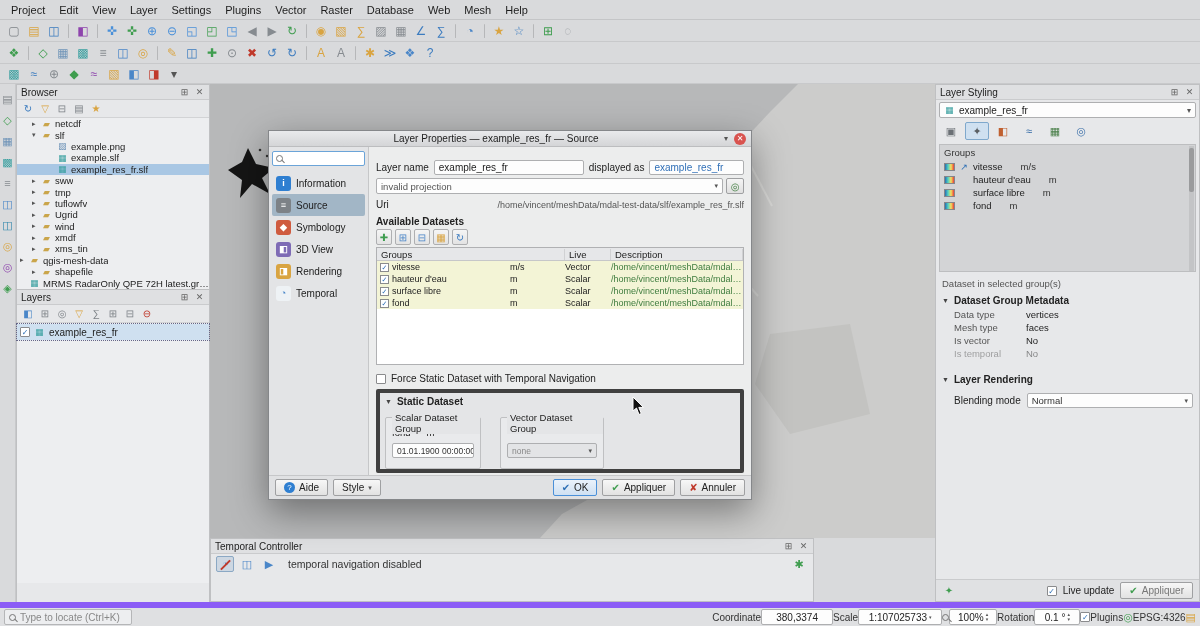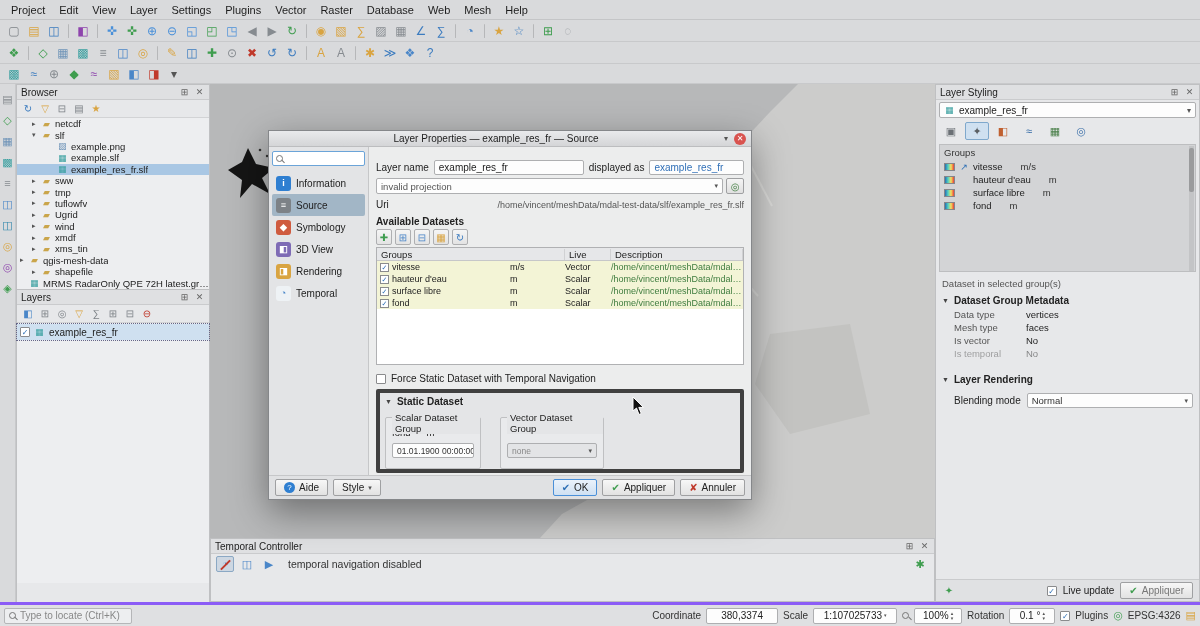--- a/index.html
+++ b/index.html
@@ -40,21 +40,21 @@
   #layers-panel{left:16px;top:289px;width:194px;height:399px}
   .layers-list{background:#edeef0;height:260px;padding-top:1px;font-size:10px}
   .layer-row{height:16px;display:flex;align-items:center;gap:4px;padding:0 3px}
   .layer-row[data-sel="true"]{background:#cfe0f0;outline:1px dotted #668}
   .cbx{width:10px;height:10px;background:#fff;border:1px solid #8a8b8d;border-radius:1px;font-size:8px;line-height:9px;text-align:center;color:#2d6fb5;flex:none}
 
   
   #map-canvas{position:absolute;left:210px;top:84px;width:725px;height:454px;background:#b7b8b9}
 
   
-  #temporal-panel{left:210px;top:538px;width:725px;height:64px}
+  #temporal-panel{left:210px;top:538px;width:604px;height:64px}
   .tc-row{display:flex;align-items:center;gap:4px;padding:2px 5px}
   .tbtn2{position:relative;width:18px;height:16px;border:1px solid transparent;border-radius:2px;display:flex;align-items:center;justify-content:center;font-size:11px}
   .tbtn2[data-sel="true"]{background:#cdd7e2;border-color:#8ba8c4}
   .tbtn2[data-slash="true"]::after{content:"";position:absolute;left:2px;top:7px;width:13px;height:2px;background:#c0392b;transform:rotate(-45deg)}
   .tc-status{font-size:10.5px;color:#333;margin-left:6px}
 
   
   #styling-panel{left:935px;top:84px;width:265px;height:518px}
   .ls-combo{margin:2px 3px;height:16px;background:#fdfdfd;border:1px solid #aeafb1;border-radius:2px;display:flex;align-items:center;gap:4px;padding:0 4px;font-size:10px}
   .ls-combo .arr{margin-left:auto;font-size:8px;color:#555}
@@ -76,21 +76,21 @@
   .mrow[data-dim="true"]{opacity:.5}
   .mkey{width:72px;color:#555}
   .mval{color:#222}
   .blend-row{display:flex;align-items:center;gap:6px;padding:6px 6px 0 18px;font-size:10px}
   .combo{height:15px;background:#fdfdfd;border:1px solid #aeafb1;border-radius:2px;display:flex;align-items:center;padding:0 4px;gap:4px;font-size:9.5px;color:#333}
   .combo .arr{margin-left:auto;font-size:7px;color:#555}
   .ls-bottom{position:absolute;left:0;bottom:0;width:100%;height:22px;border-top:1px solid #cacbcd;display:flex;align-items:center;gap:6px;padding:0 6px;background:#e0e1e3;font-size:10px}
   .btn{height:17px;background:linear-gradient(#f7f7f7,#e2e2e2);border:1px solid #9fa0a2;border-radius:2px;padding:0 8px;display:flex;align-items:center;gap:4px;font-size:10px;color:#222}
 
   
-  #statusbar{position:absolute;left:0;top:602px;width:1200px;height:24px;background:#dfe0e2;border-top:3px solid #8b5cf6;display:flex;align-items:center;gap:5px;padding:0 4px;font-size:10px;color:#333}
+  #statusbar{position:absolute;left:0;top:602px;width:1200px;height:24px;background:#dfe0e2;border-top:6px solid #8b5cf6;display:flex;align-items:center;padding:0 4px;font-size:10px;color:#333}
   .locate{width:128px;height:16px;background:#edeef0;border:1px solid #b5b6b8;border-radius:2px;display:flex;align-items:center;gap:4px;padding:0 4px;color:#888}
   .mag{width:7px;height:7px;border:1.4px solid #777;border-radius:50%;position:relative;flex:none}
   .mag::after{content:"";position:absolute;width:4px;height:1.4px;background:#777;right:-3.4px;bottom:-1.6px;transform:rotate(45deg)}
   .sb-field{height:16px;background:#fdfdfd;border:1px solid #aeafb1;border-radius:2px;display:flex;align-items:center;justify-content:center;padding:0 4px;color:#222}
   .spin-arrows{display:flex;flex-direction:column;font-size:5px;line-height:5px;color:#555;margin-left:2px}
   .sb-sp{flex:1}
 
   
   #dialog{position:absolute;left:268px;top:130px;width:484px;height:370px;background:#eceded;border:1px solid #85878a;box-shadow:0 12px 34px rgba(0,0,0,.4);z-index:50}
   .dlg-titlebar{height:16px;background:linear-gradient(#e9eaec,#d4d5d7);border-bottom:1px solid #bcbdbf;display:flex;align-items:center;padding:0 5px;gap:6px}

